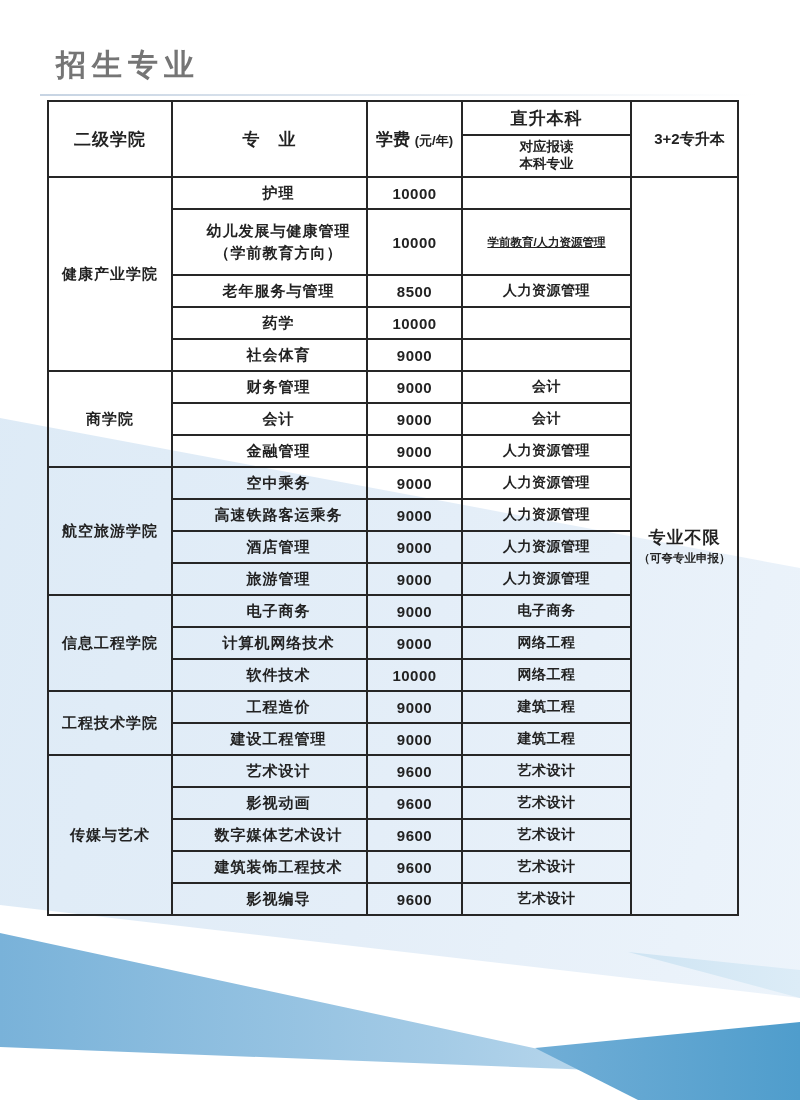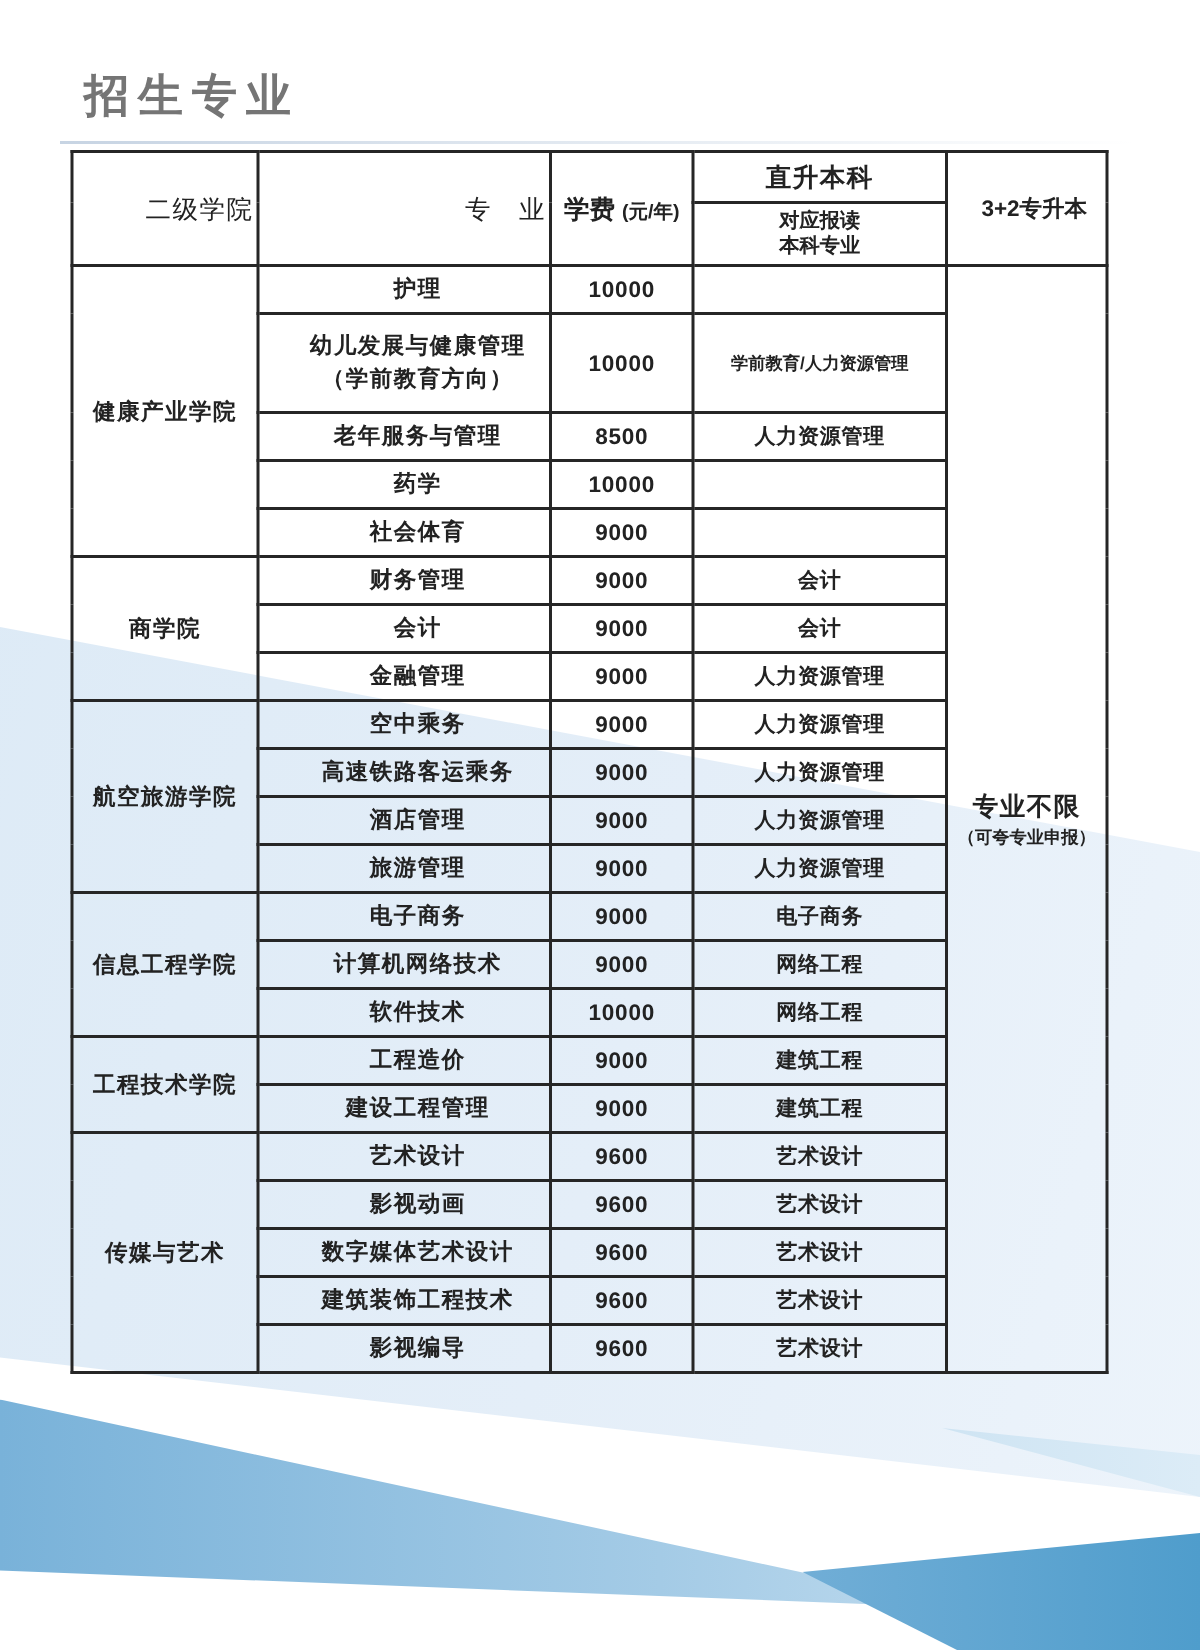--- a/index.html
+++ b/index.html
@@ -44,33 +44,33 @@
     background:transparent;
   }
   .majors th,.majors td{
     border:2px solid #262626;
     text-align:center;vertical-align:middle;
     color:#222222;padding:1px 2px;
     background:transparent;
   }
   .head-r1 th{height:30px;}
   .head-r2 th{height:38px;}
-  th.h-college,th.h-major{font-size:17px;font-weight:normal;letter-spacing:1px;text-align:right;}
+  th.h-college,th.h-major{font-size:17px;font-weight:bold;letter-spacing:1px;}
   th.h-tuition{font-size:17px;font-weight:bold;text-align:center;}
   th.h-tuition .unit{font-size:13px;font-weight:bold;letter-spacing:0;}
   th.h-direct{font-size:17px;font-weight:bold;letter-spacing:1px;}
   th.h-direct-sub{font-size:13.5px;font-weight:bold;line-height:1.25;}
   th.h-tpt{font-size:15px;font-weight:bold;padding-left:12px;}
   tbody tr{height:32px;}
   tbody tr.tall{height:66px;}
   td.college-cell{font-size:15px;font-weight:bold;letter-spacing:1px;}
   td.major-cell{font-size:15px;font-weight:bold;letter-spacing:1px;line-height:1.5;padding-left:20px;}
   td.tuition-cell{font-size:15px;font-weight:bold;letter-spacing:0.5px;}
   td.direct-cell{font-size:14px;font-weight:bold;letter-spacing:0.5px;}
-  td.direct-cell.small{font-size:11.5px;letter-spacing:0;}
+  td.direct-cell.small{font-size:11.5px;letter-spacing:0;text-decoration:underline;}
   td.note-cell{font-weight:bold;margin-top:20px;}
   .note-line1{font-size:17px;font-weight:bold;letter-spacing:1px;}
   .note-line2{font-size:11.5px;font-weight:bold;margin-top:2px;}
 </style>
 </head>
 <body>
 
 <div class="bg bg-wedge"></div>
 <div class="bg bg-streak-left"></div>
 <div class="bg bg-sliver-right"></div>

